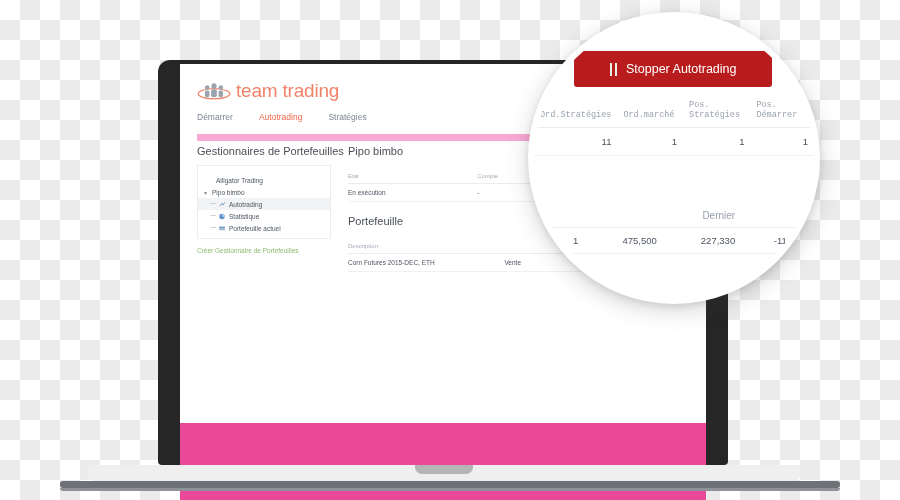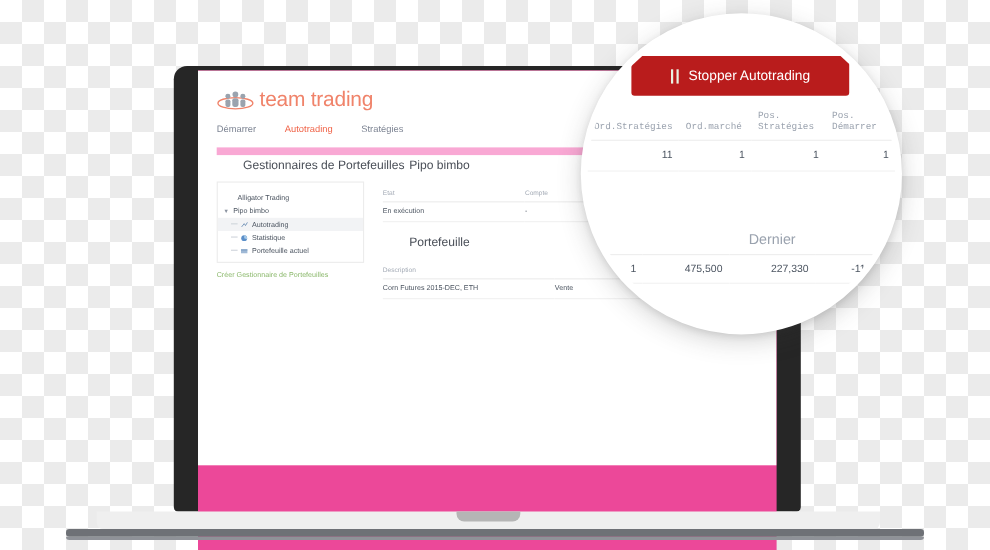--- a/index.html
+++ b/index.html
@@ -47,21 +47,21 @@
 
   .brandrow{position:absolute;left:17px;top:16px;display:flex;align-items:center;gap:5px;}
   .logomark{width:34px;height:20px;display:block;}
   .brandtext{font-size:19px;color:#f0836a;letter-spacing:-0.2px;white-space:nowrap;}
 
   .navbar{position:absolute;left:17px;top:48px;width:500px;height:22px;
           border-bottom:7px solid #f9a8d4;display:flex;gap:26px;align-items:flex-start;}
   .navitem{font-size:8.5px;color:#7d8493;white-space:nowrap;cursor:pointer;}
   .navitem.active{color:#f0654a;}
 
-  .panelTitle{position:absolute;font-size:11px;color:#4a4f58;white-space:nowrap;margin-left:24px;}
+  .panelTitle{position:absolute;font-size:11px;color:#4a4f58;white-space:nowrap;}
   #gest-title{left:17px;top:81px;}
   #pipo-title{left:168px;top:81px;}
   #porte-title{left:168px;top:151px;}
 
   .treebox{position:absolute;left:17px;top:101px;width:132px;height:72px;
            border:1px solid #ececec;background:#fff;}
   .treerow{height:12px;display:flex;align-items:center;font-size:6.5px;color:#4c5561;
            padding-left:6px;white-space:nowrap;cursor:pointer;}
   .treerow.t0{padding-left:18px;color:#4c5561;}
   .treerow.sel{background:#f2f3f5;}
@@ -100,21 +100,21 @@
   .zbtn span{font-size:12.5px;color:#ffffff;white-space:nowrap;}
 
   .ztbl{position:absolute;left:0px;top:80px;width:280px;border-collapse:collapse;}
   .ztbl th{font-size:8.5px;color:#9aa2ae;font-weight:normal;text-align:left;
            padding:3px 6px 7px 6px;border-bottom:1px solid #ededed;line-height:1.12;
            vertical-align:bottom;font-family:Liberation Mono, monospace;}
   .ztbl td{font-size:9.5px;color:#4c5561;text-align:right;padding:8px 6px;
            border-bottom:1px solid #f2f2f2;}
 
   .ztbl2{position:absolute;left:0px;top:140px;width:280px;border-collapse:collapse;}
-  .ztbl2 th{font-size:13px;color:#9aa2ae;font-weight:normal;
+  .ztbl2 th{font-size:10px;color:#9aa2ae;font-weight:normal;text-align:right;
             padding:4px 6px 6px 6px;border-bottom:1px solid #ededed;}
   .ztbl2 td{font-size:9.5px;color:#4c5561;text-align:right;padding:7px 6px;
             border-bottom:1px solid #f2f2f2;}
   .neg{color:#ef4f3b;}
   .ztbl2 tr.totrow td{border-bottom:none;padding-top:9px;}
 </style>
 </head>
 <body>
 
 <div id="laptop">

